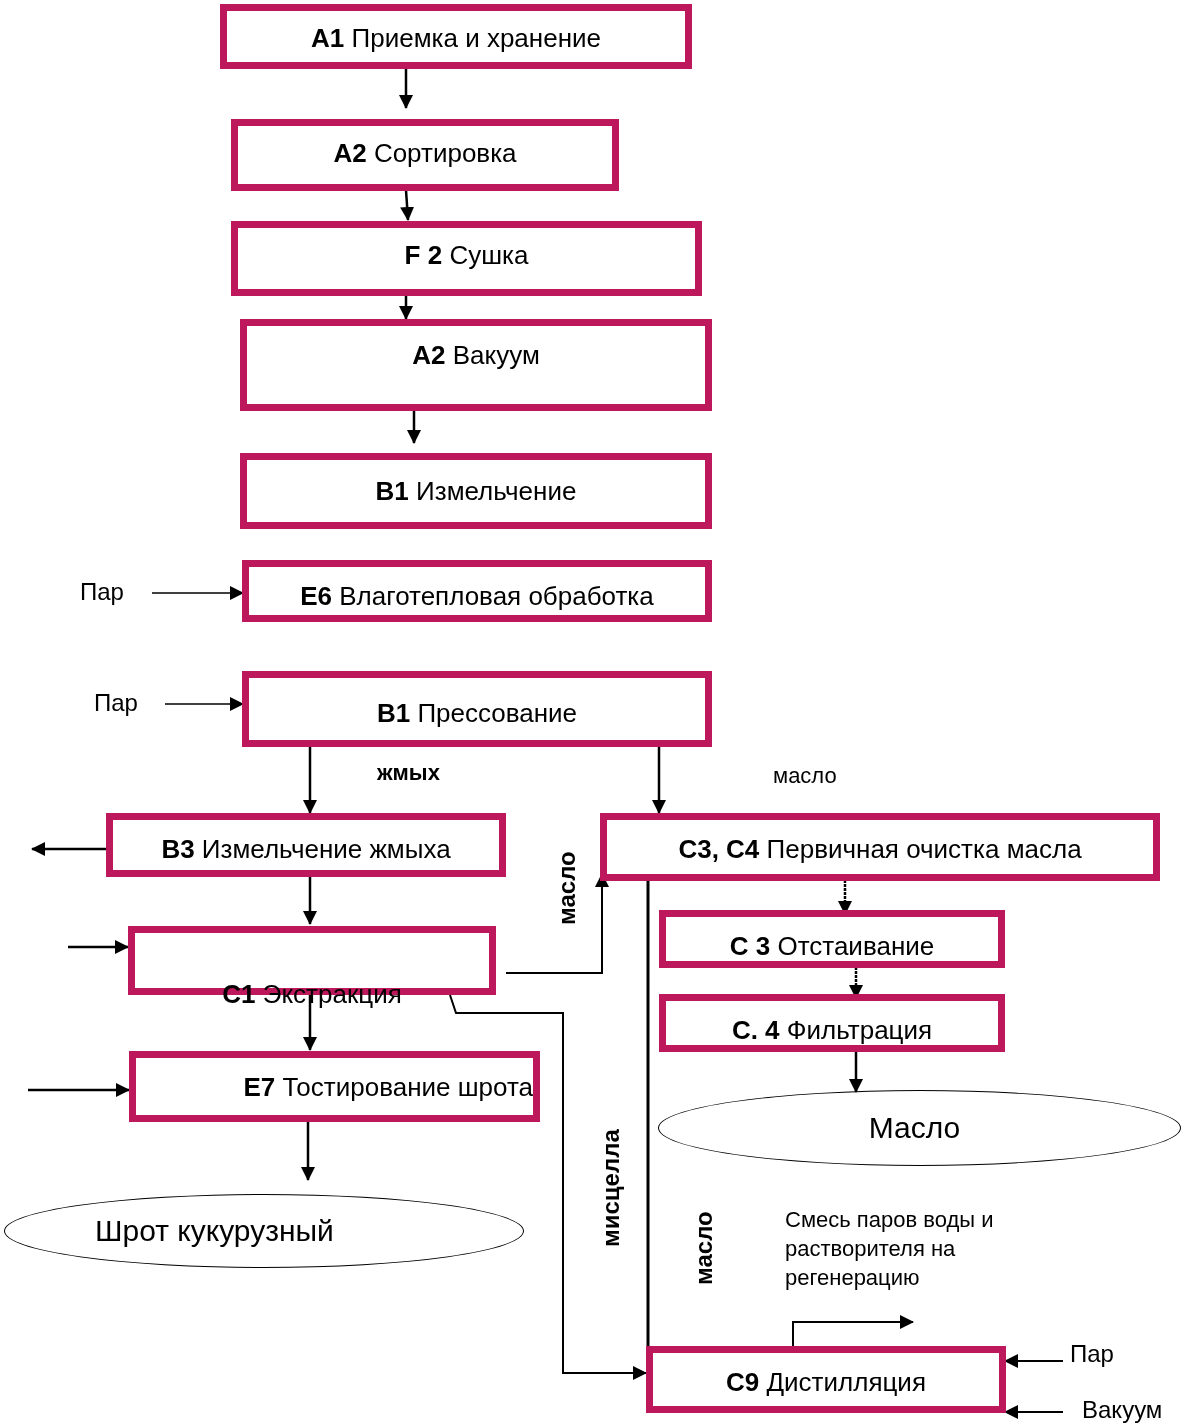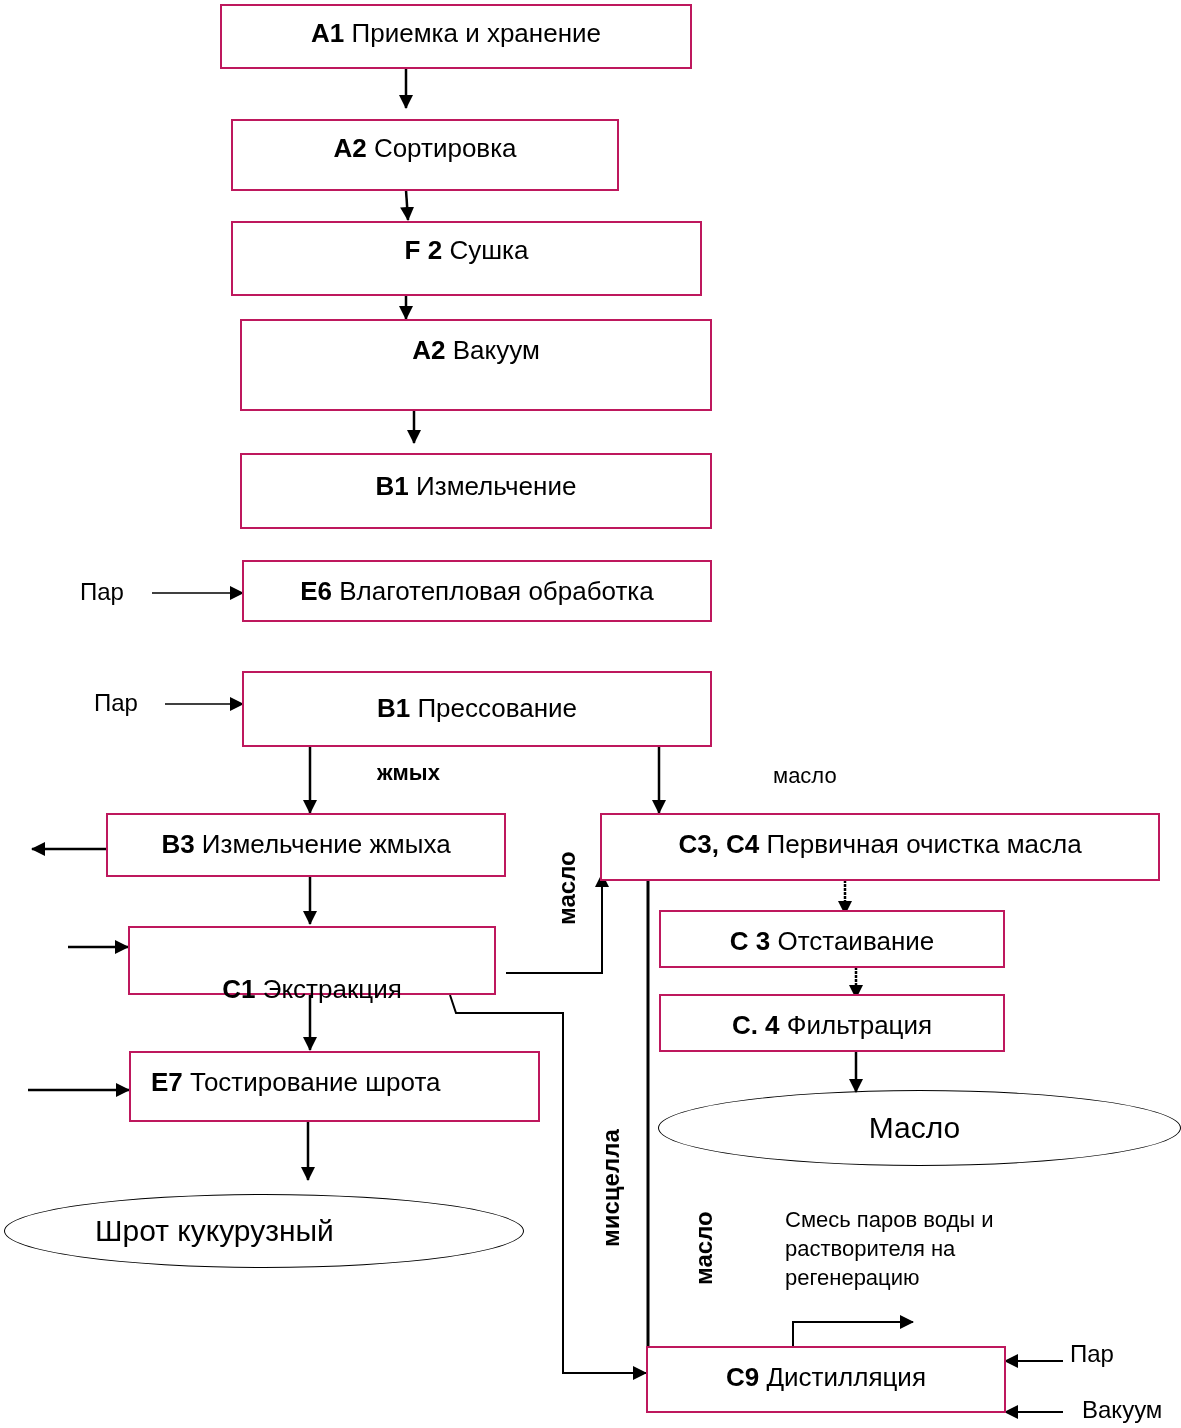--- a/index.html
+++ b/index.html
@@ -1,19 +1,19 @@
 <!DOCTYPE html>
 <html><head>
 <meta charset="utf-8">
 <style>
   html, body { margin: 0; padding: 0; background: #ffffff; }
   body { width: 1181px; height: 1428px; position: relative; overflow: hidden;
          font-family: "Liberation Sans", sans-serif; color: #000; }
   svg { position: absolute; left: 0; top: 0; }
-  .box { position: absolute; border: 2px solid #be185d; box-sizing: border-box; background: #fff;
+  .box { position: absolute; border: 7px solid #be185d; box-sizing: border-box; background: #fff;
          font-size: 26px; text-align: center; }
   .box .t { display: block; padding-top: 12px; white-space: nowrap; }
   .b { font-weight: bold; }
   .ell { position: absolute; border: 1.5px solid #000; border-radius: 50%; box-sizing: border-box;
          display: flex; align-items: center; font-size: 30px; }
   .lbl { position: absolute; font-size: 24px; white-space: nowrap; }
   .lblb { position: absolute; font-size: 22px; font-weight: bold; white-space: nowrap; margin-left: 12px; }
   .vert { position: absolute; font-size: 24px; font-weight: bold; white-space: nowrap;
           transform-origin: left top; transform: rotate(-90deg); }
   .note { position: absolute; font-size: 22px; line-height: 29px; }
@@ -77,21 +77,21 @@
 </div>
 <div class="box" style="left:242px;top:671px;width:470px;height:76px;">
   <span class="t" style="padding-top:20px;"><span class="b">В1</span><span> Прессование</span></span>
 </div>
 <div class="box" style="left:106px;top:813px;width:400px;height:64px;">
   <span class="t" style="padding-top:14px;"><span class="b">В3</span><span> Измельчение жмыха</span></span>
 </div>
 <div class="box" style="left:128px;top:926px;width:368px;height:69px;">
   <span class="t" style="padding-top:14px;margin-top:32px;"><span class="b">С1</span><span>  Экстракция</span></span>
 </div>
-<div class="box" style="left:129px;top:1051px;width:411px;height:71px;text-align:left;">
+<div class="box" style="left:129px;top:1051px;width:411px;height:71px;text-align:right;">
   <span class="t" style="padding-top:14px;padding-left:20px;"><span class="b">Е7</span><span> Тостирование шрота</span></span>
 </div>
 <div class="box" style="left:600px;top:813px;width:560px;height:68px;">
   <span class="t" style="padding-top:14px;"><span class="b">С3, С4</span><span> Первичная очистка масла</span></span>
 </div>
 <div class="box" style="left:659px;top:910px;width:346px;height:58px;">
   <span class="t" style="padding-top:14px;"><span class="b">С 3</span><span> Отстаивание</span></span>
 </div>
 <div class="box" style="left:659px;top:994px;width:346px;height:58px;">
   <span class="t" style="padding-top:14px;"><span class="b">С. 4</span><span> Фильтрация</span></span>

